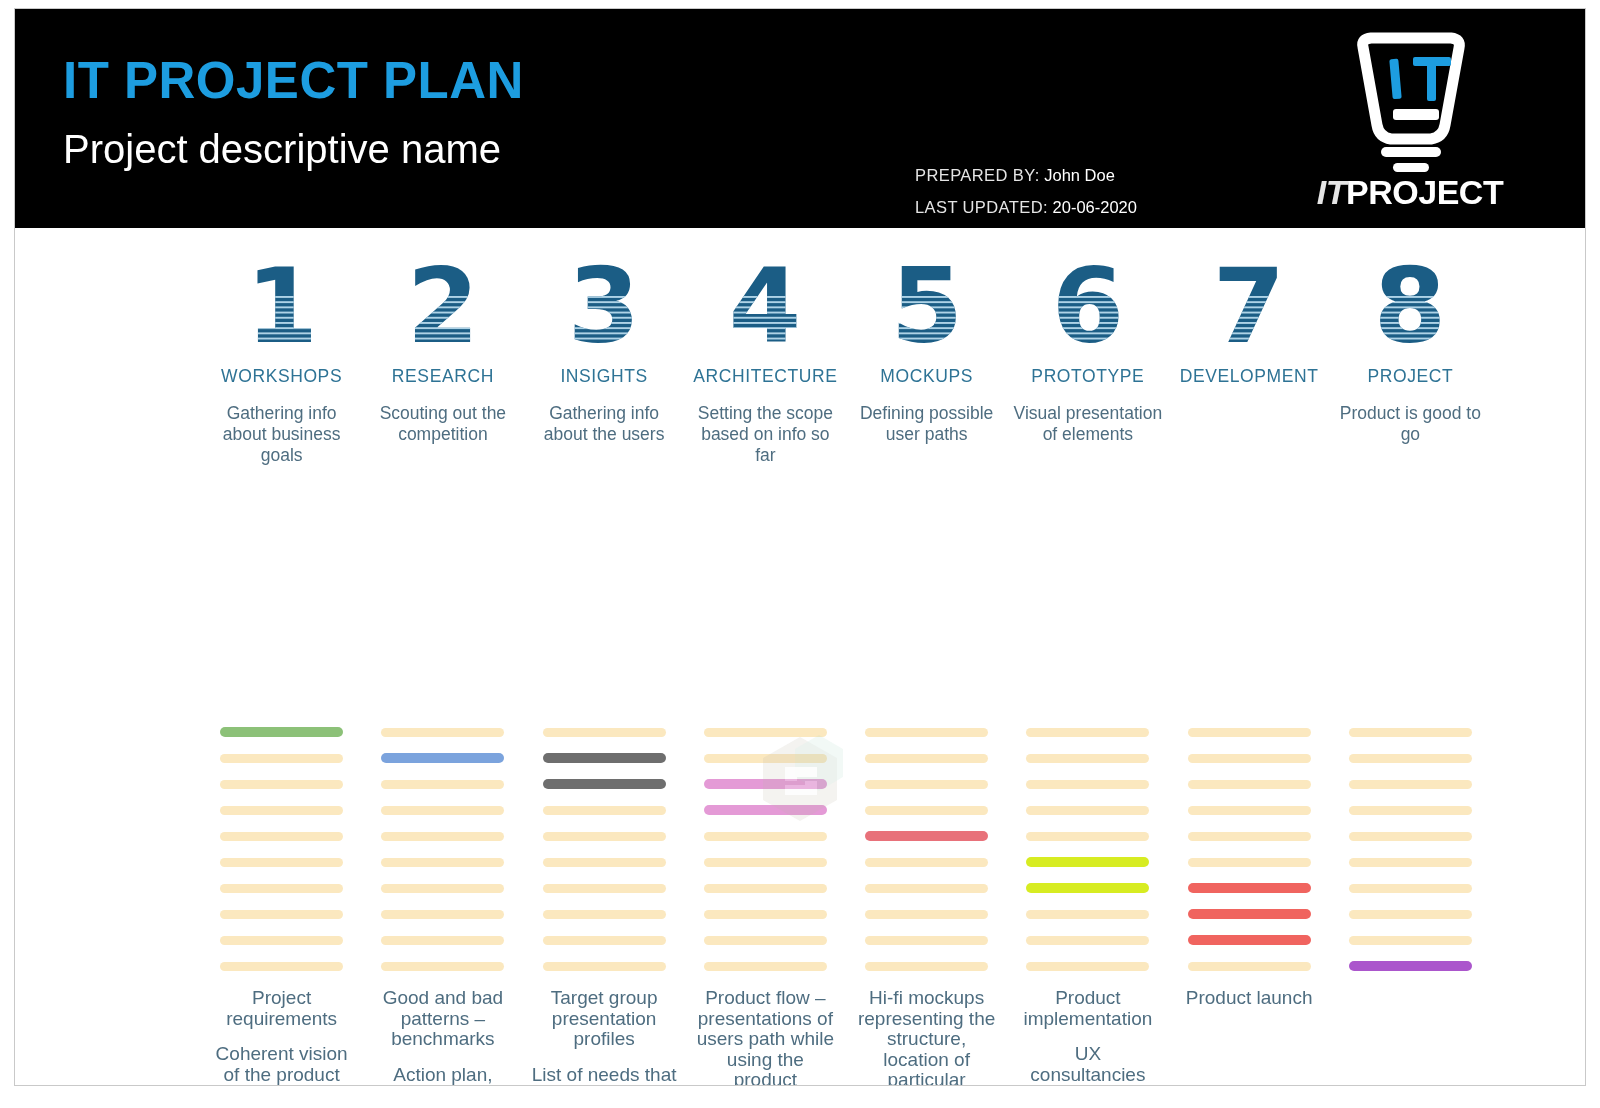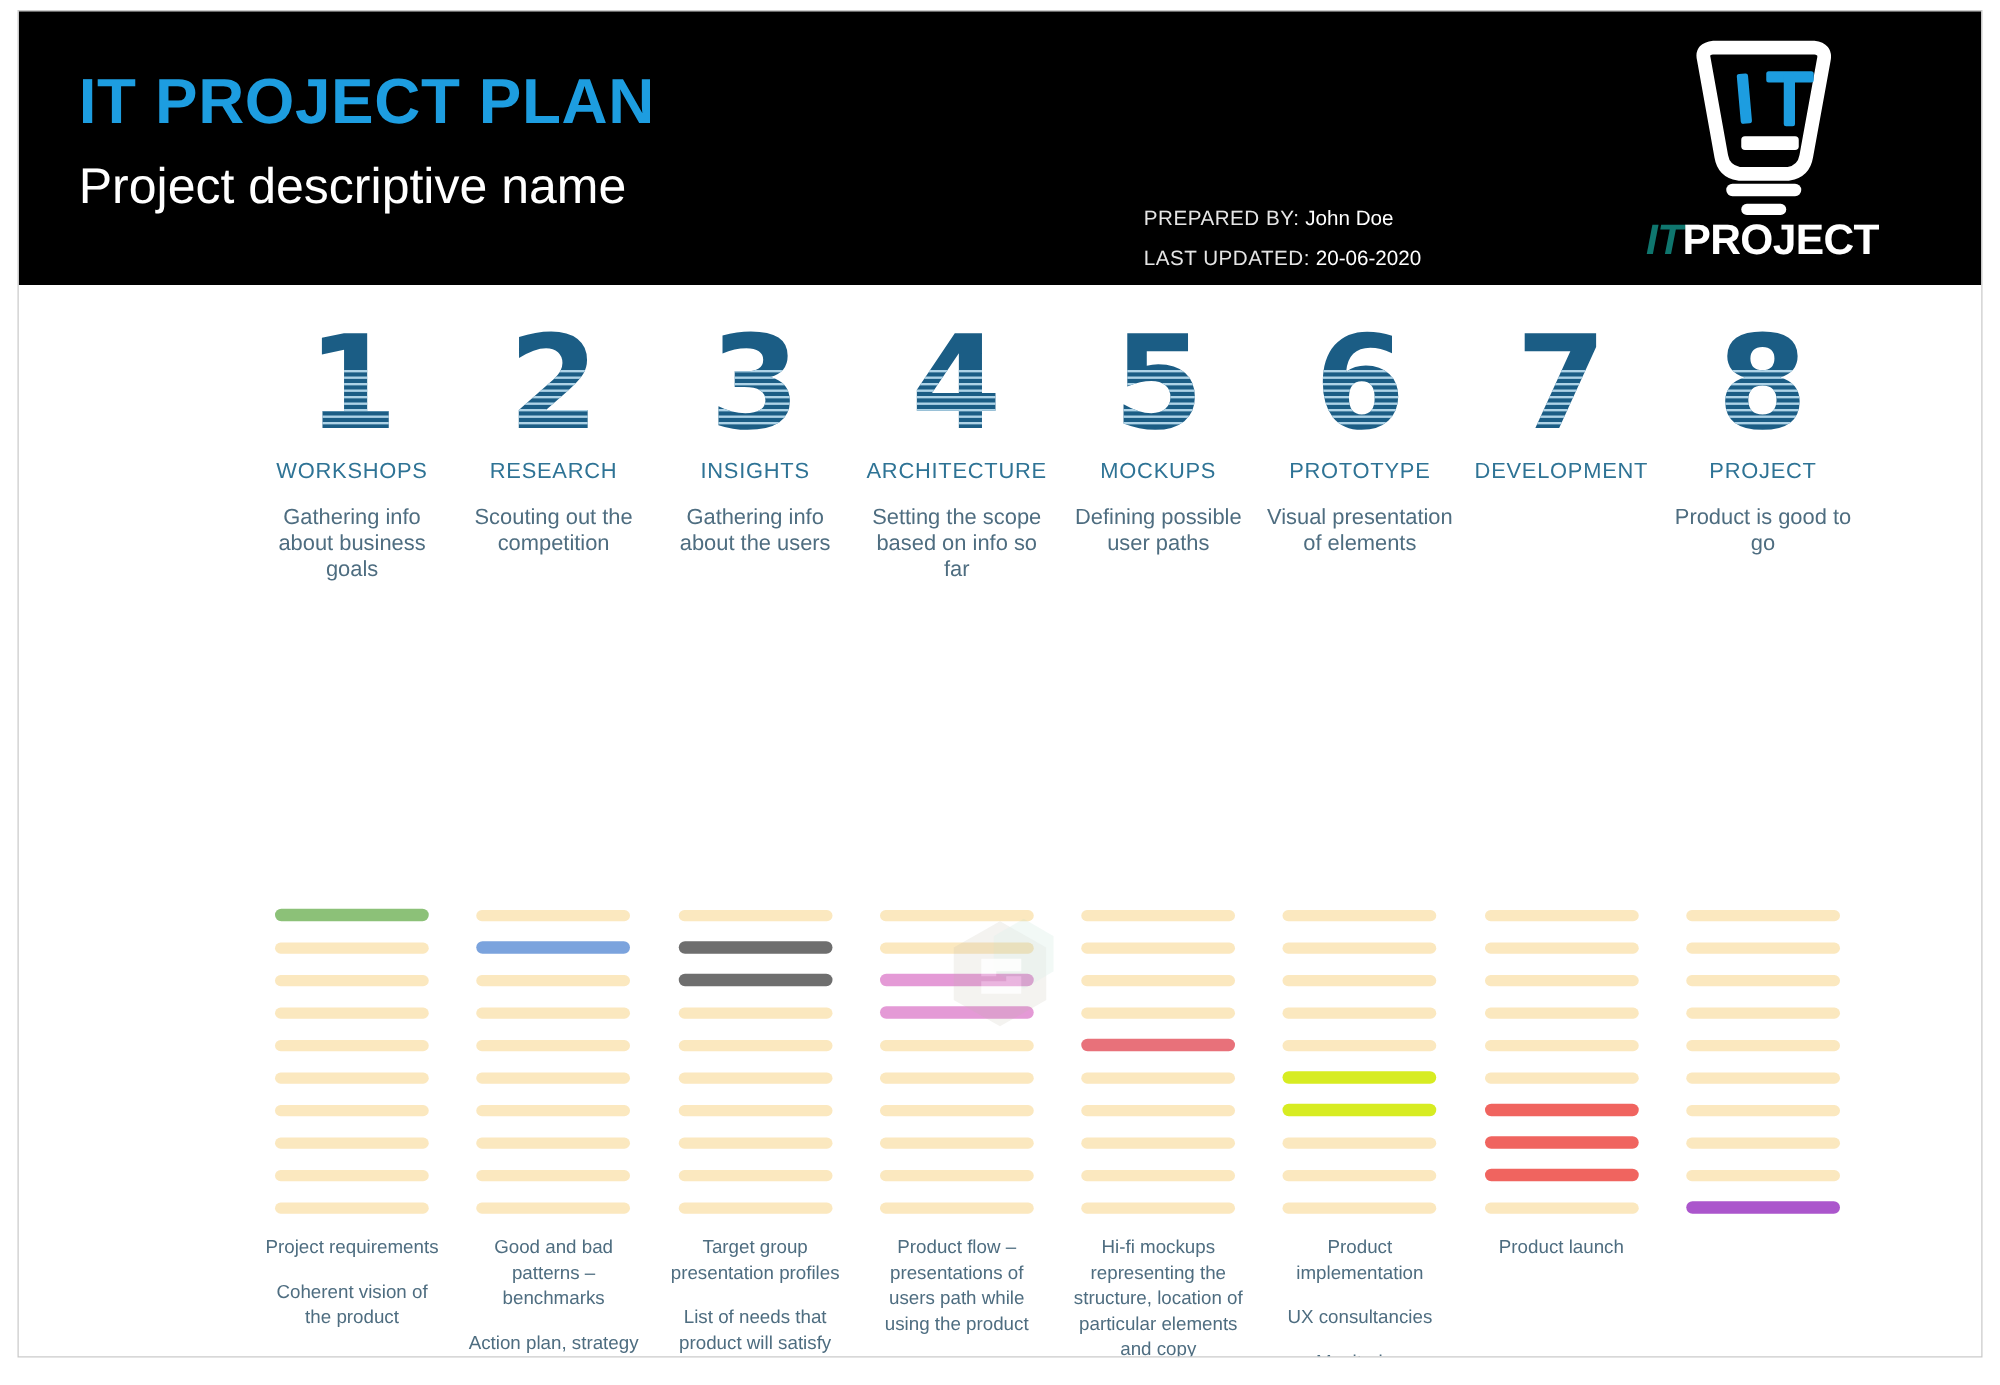--- a/index.html
+++ b/index.html
@@ -69,21 +69,21 @@
   .logo-word {
     position: absolute;
     left: 0; bottom: 2px;
     width: 210px;
     text-align: center;
     font-size: 34px;
     font-weight: bold;
     letter-spacing: -0.5px;
     white-space: nowrap;
   }
-  .logo-word .lw-it { color: #0f766e; font-style: italic; }
+  .logo-word .lw-it { color: #e5e5e5; font-style: italic; }
   .logo-word .lw-project { color: #ffffff; text-align: right; }
 
   
   .board {
     position: relative;
     height: 857px;
     background: #fff;
   }
 
   
@@ -176,21 +176,21 @@
     left: 186px; top: 760px;
     width: 1290px;
     display: flex;
     align-items: flex-start;
   }
   .detail-col {
     width: 12.5%;
     text-align: center;
     box-sizing: border-box;
     padding: 0 8px;
-    font-size: 15px;
+    font-size: 19px;
     line-height: 20.5px;
     color: #4e6d80;
   }
   .detail-item { margin-bottom: 15px; }
   .detail-item:last-child { margin-bottom: 0; }
 </style>
 </head>
 <body>
 
 <div class="page">

